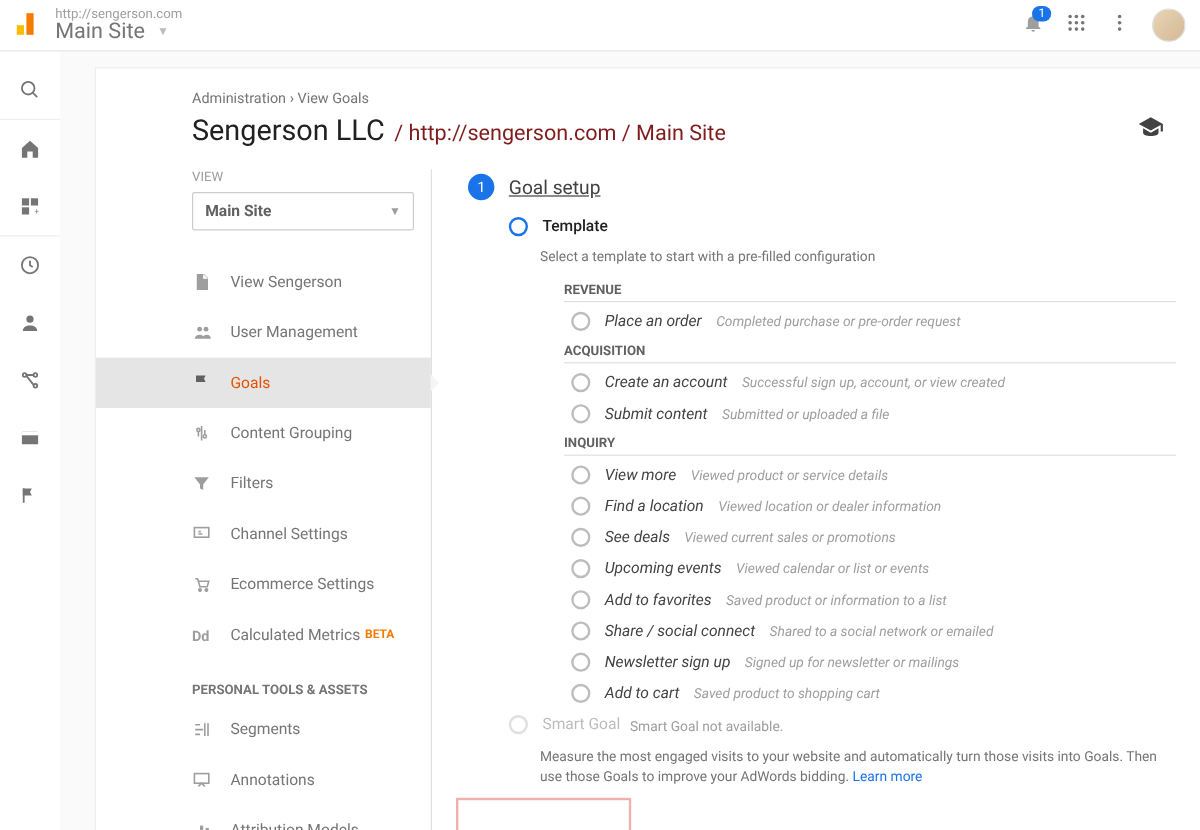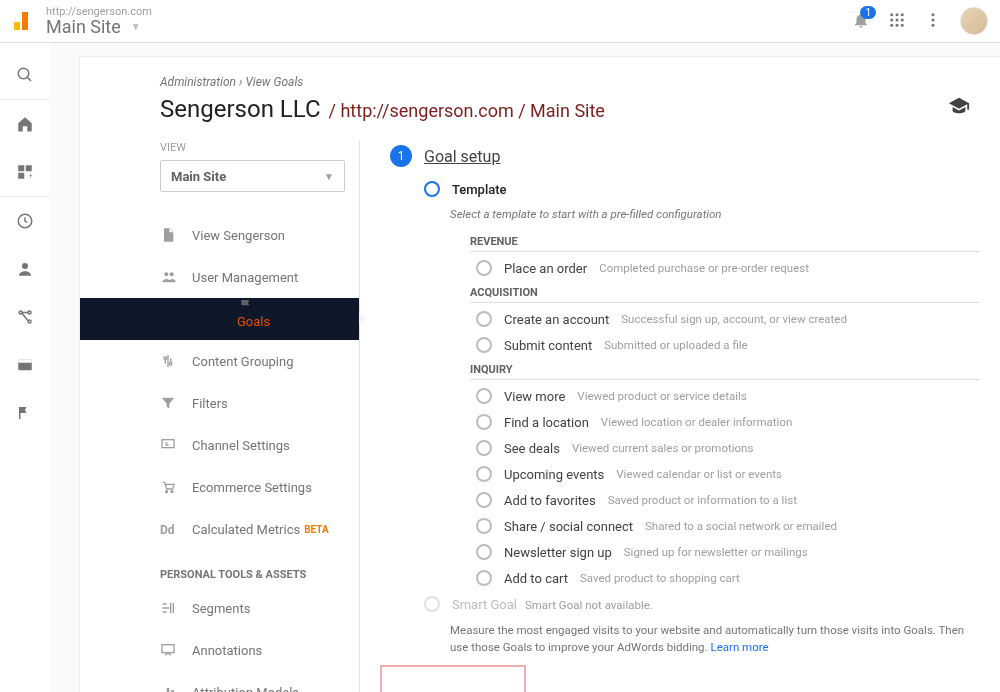--- a/index.html
+++ b/index.html
@@ -19,57 +19,57 @@
   .avatar { width: 28px; height: 28px; border-radius: 50%; background: linear-gradient(135deg,#e8d5b5,#d4b896); border: 1px solid #ddd; }
   
   
   .rail { position: absolute; left: 0; top: 43px; width: 50px; height: 649px; background: #fff; display: flex; flex-direction: column; align-items: center; gap: 28px; padding-top: 22px; }
   .rail-sep { width: 100%; height: 1px; background: #eee; margin: -14px 0; }
   .rail-icon { width: 20px; height: 20px; display: flex; align-items: center; justify-content: center; color: #757575; cursor: pointer; }
   
   
   .main { position: absolute; left: 50px; top: 43px; right: 0; bottom: 0; background: #fafafa; padding: 14px 0 0 30px; }
   .card { background: #fff; width: 920px; height: 640px; box-shadow: 0 0 0 1px #eee; padding: 18px 0 0 0; overflow: hidden; }
-  .breadcrumb { font-size: 12px; color: #757575; padding-left: 80px; margin-bottom: 6px; font-style: italic; }
+  .breadcrumb { font-size: 12px; color: #757575; padding-left: 80px; margin-bottom: 6px; }
   .breadcrumb a { color: #757575; text-decoration: none; }
   .title-row { display: flex; align-items: baseline; padding-left: 80px; margin-bottom: 18px; }
   .title-row h1 { font-size: 24px; font-weight: 400; color: #212121; margin-right: 8px; text-align: right; }
   .title-row .sub { font-size: 18px; color: #7f1d1d; }
   .cap-icon { margin-left: auto; margin-right: 30px; color: #424242; }
   
   .content-row { display: flex; height: 100%; }
   
   
   .navcol { width: 280px; border-right: 1px solid #e0e0e0; padding: 0 0 0 0; position: relative; }
   .view-label { font-size: 11px; color: #9e9e9e; padding-left: 80px; margin-bottom: 6px; }
   .view-dd { margin-left: 80px; width: 185px; height: 32px; border: 1px solid #ccc; border-radius: 2px; display: flex; align-items: center; padding: 0 10px; font-size: 13px; font-weight: 700; color: #616161; cursor: pointer; margin-bottom: 22px; }
   .view-dd .caret { margin-left: auto; font-size: 10px; color: #9e9e9e; }
   .nav-list { list-style: none; }
   .nav-item { display: flex; align-items: center; height: 42px; padding-left: 80px; padding-right: 12px; font-size: 13px; color: #757575; cursor: pointer; position: relative; }
-  .nav-item.active { background: #0f172a; color: #e65100; flex-direction: column; }
+  .nav-item.active { background: #e5e5e5; color: #e65100; }
   .nav-item.active::after { content: ''; position: absolute; right: -7px; top: 50%; transform: translateY(-50%); width: 0; height: 0; border-top: 7px solid transparent; border-bottom: 7px solid transparent; border-left: 7px solid #f5f5f5; }
   .nav-item .icn { width: 22px; margin-right: 10px; color: #9e9e9e; display: flex; }
   .nav-item.active .icn { color: #616161; }
   .beta { font-size: 10px; color: #f57c00; font-weight: 700; margin-left: 4px; }
   .section-hdr { font-size: 11px; font-weight: 700; color: #757575; padding-left: 80px; margin: 18px 0 6px; }
   
   
   .goalcol { flex: 1; padding: 4px 24px 0 30px; overflow-y: auto; }
   .step-row { display: flex; align-items: center; margin-bottom: 14px; }
   .step-num { width: 22px; height: 22px; border-radius: 50%; background: #1a73e8; color: #fff; display: flex; align-items: center; justify-content: center; font-size: 12px; margin-right: 12px; }
   .step-title { font-size: 16px; color: #424242; text-decoration: underline; }
   .opt { display: flex; align-items: flex-end; margin-left: 34px; margin-bottom: 10px; font-size: 13px; }
   .radio-o { width: 16px; height: 16px; border: 2px solid #1a73e8; border-radius: 50%; margin-right: 12px; flex-shrink: 0; }
   .radio-g { width: 16px; height: 16px; border: 2px solid #bdbdbd; border-radius: 50%; margin-right: 12px; flex-shrink: 0; }
   .radio-d { width: 16px; height: 16px; border: 2px solid #e0e0e0; border-radius: 50%; margin-right: 12px; flex-shrink: 0; }
   .opt-label { color: #212121; font-weight: 500; }
   .opt-label-d { color: #bdbdbd; }
-  .hint { font-size: 11.5px; color: #757575; margin-left: 60px; margin-bottom: 14px; font-style: italic; }
+  .hint { font-size: 11.5px; color: #757575; margin-left: 60px; margin-bottom: 14px; }
   .grp-hdr { font-size: 11px; font-weight: 700; color: #616161; margin-left: 80px; border-bottom: 1px solid #e0e0e0; padding-bottom: 3px; margin-bottom: 8px; margin-top: 6px; width: 510px; }
-  .grp-opt { display: flex; align-items: center; margin-left: 86px; margin-bottom: 10px; }
+  .grp-opt { display: flex; align-items: center; margin-left: 86px; margin-bottom: 10px; font-style: italic; }
   .grp-opt .name { font-size: 13px; color: #424242; margin-right: 12px; }
   .grp-opt .desc { font-size: 11.5px; color: #9e9e9e; }
   .smart-desc { font-size: 11.5px; color: #757575; margin-left: 60px; width: 530px; line-height: 1.5; }
   .smart-desc a { color: #1a73e8; text-decoration: none; }
   .smart-hint { font-size: 11.5px; color: #9e9e9e; margin-left: 8px; }
   .hl-box { border: 2px solid #f0b0b0; position: absolute; }
 </style>
 </head>
 <body>
 

